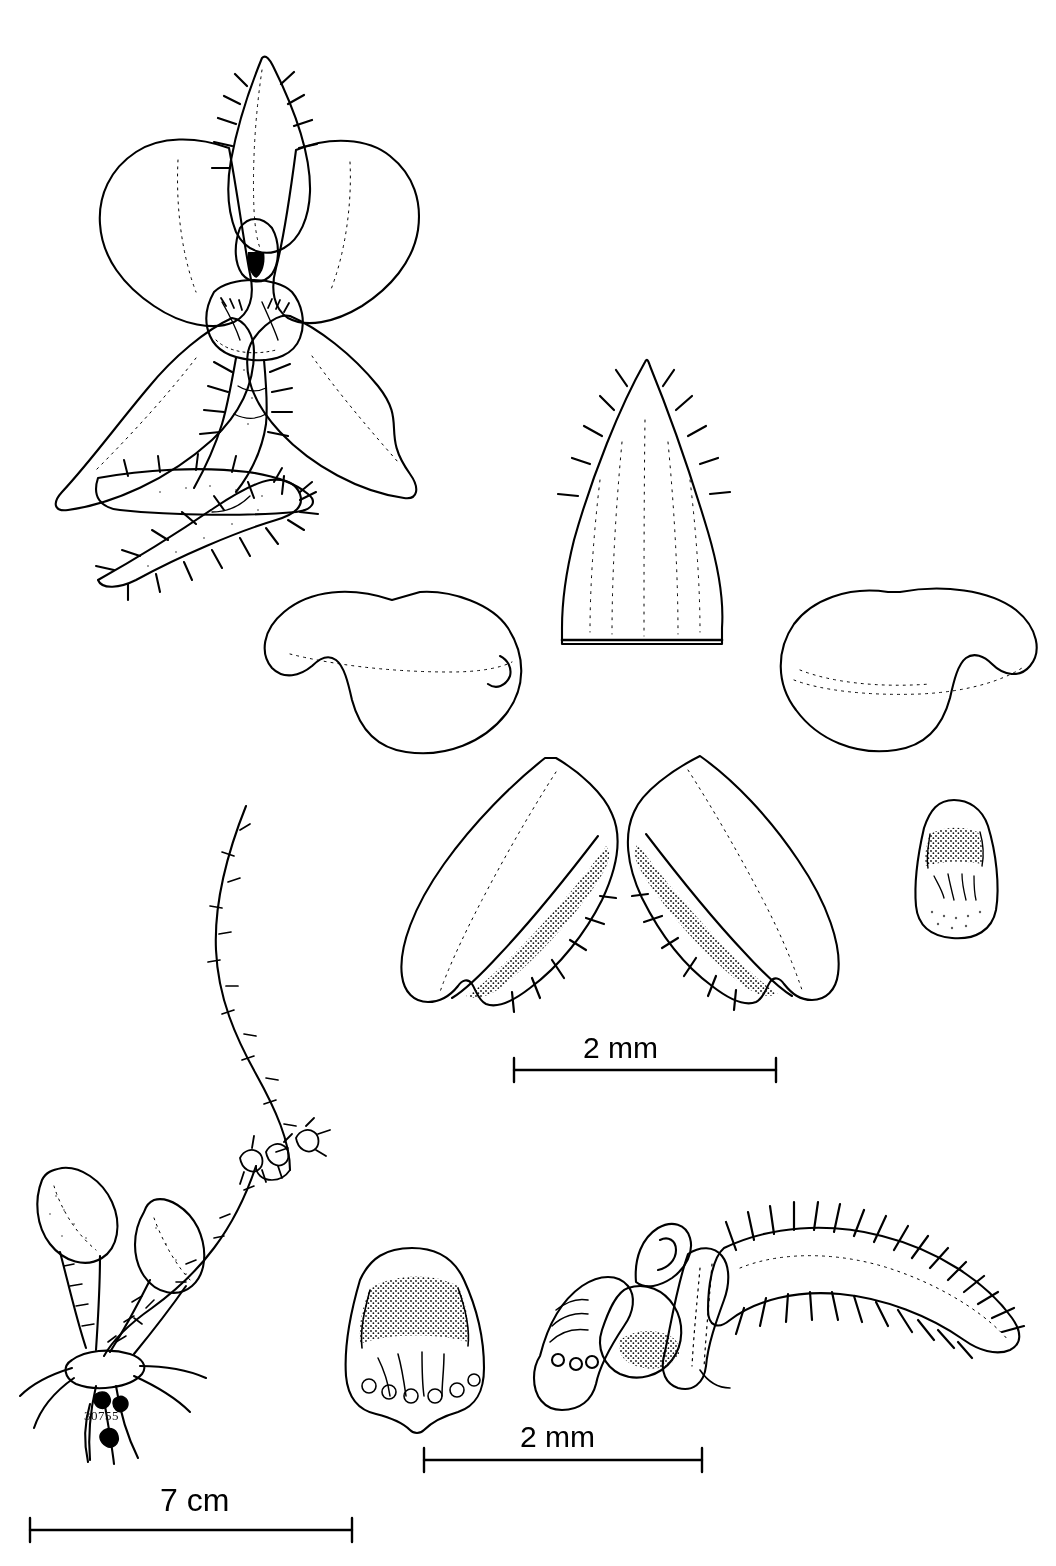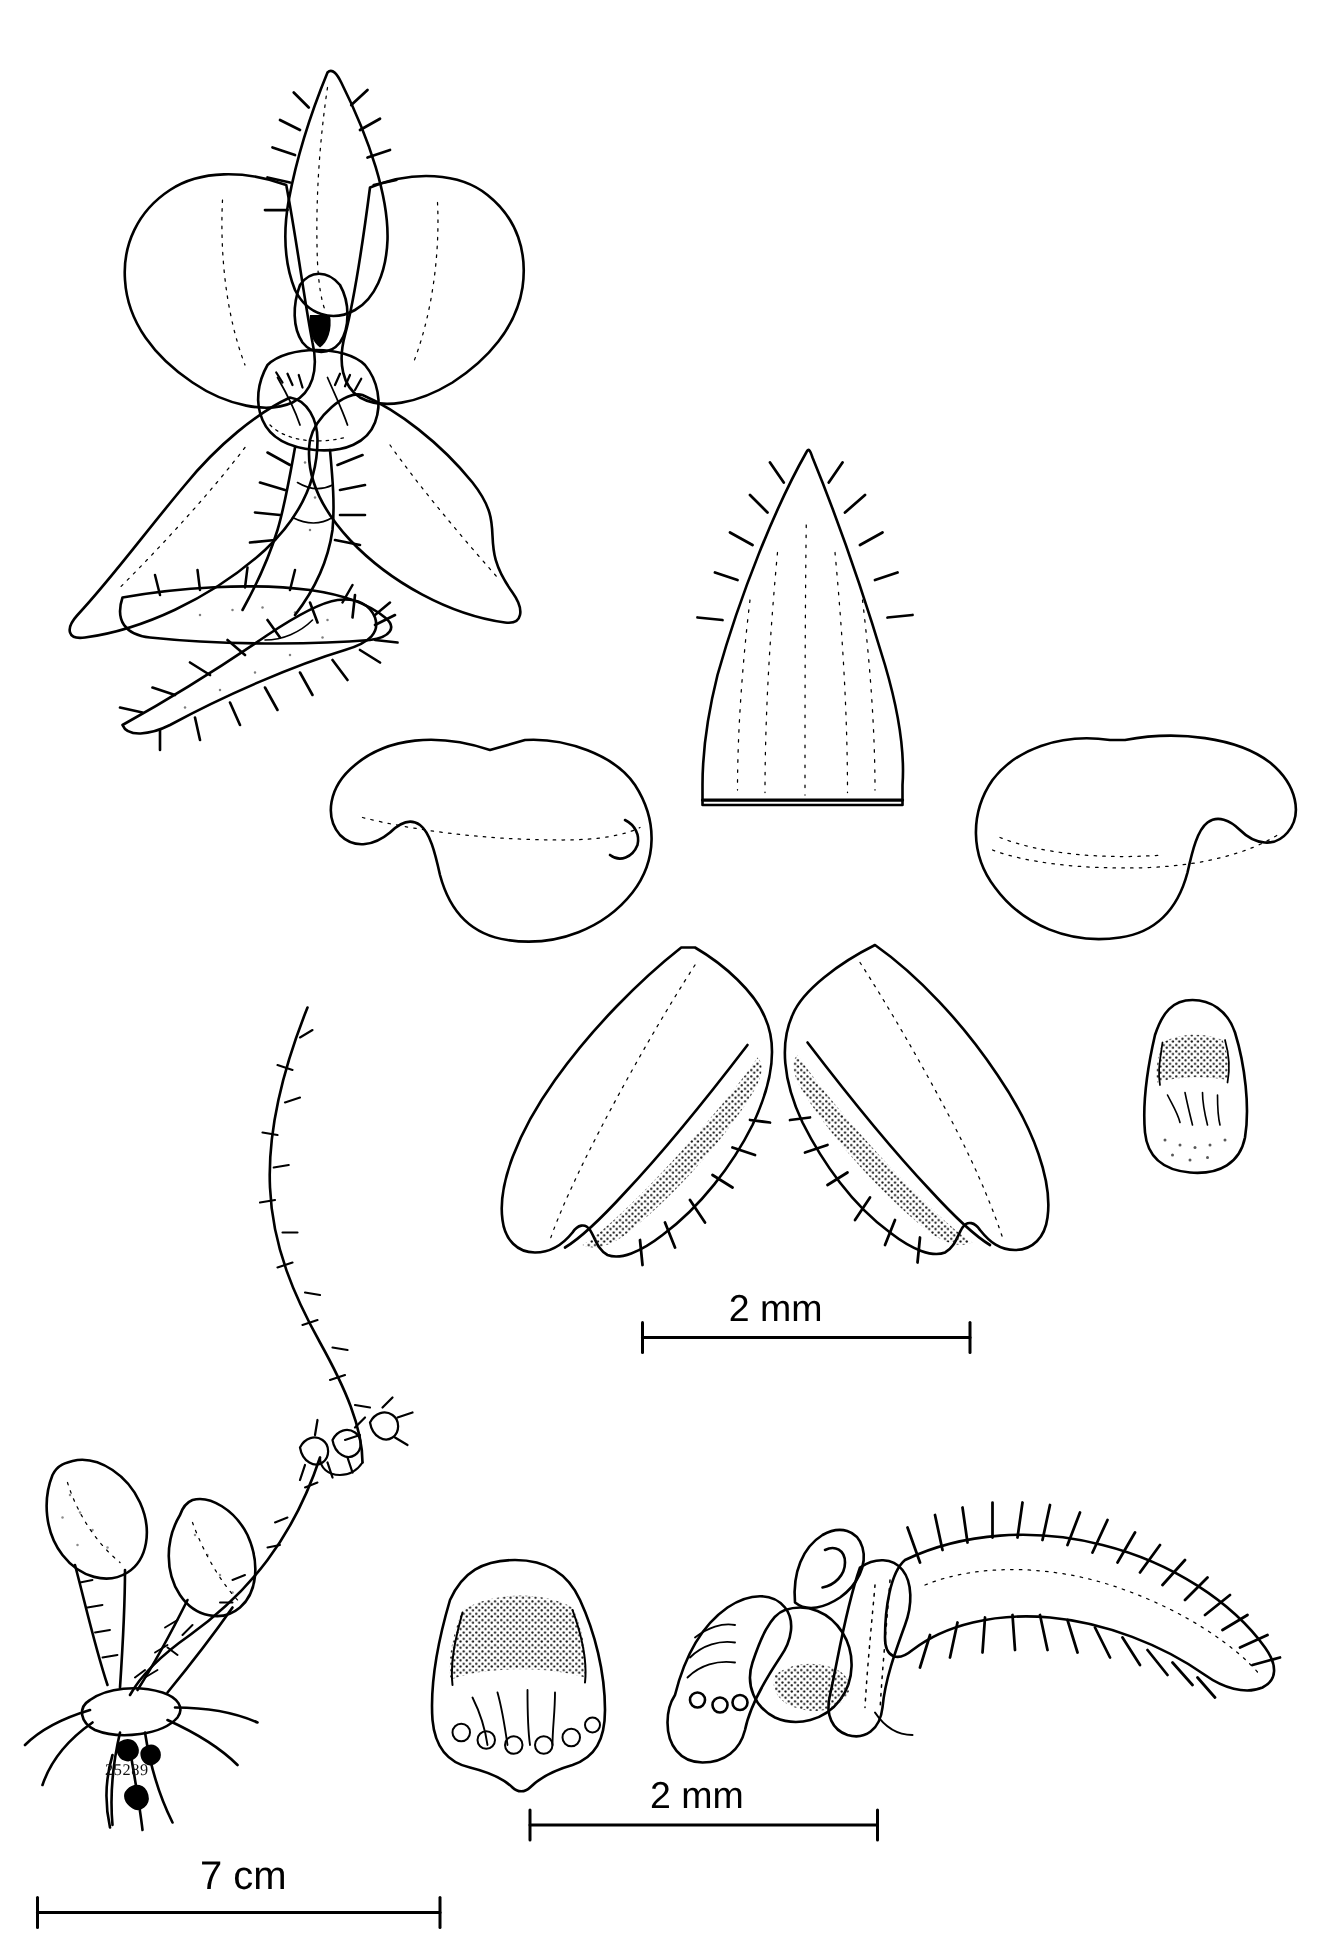--- a/index.html
+++ b/index.html
@@ -430,15 +430,15 @@
       </g>
     </g>
   </svg>
 
   <div class="scale-label scale-2mm-a">2 mm</div>
 
   <div class="scale-label scale-2mm-b">2 mm</div>
 
   <div class="scale-label scale-5cm">7 cm</div>
 
-  <div class="collector-code">25289</div>
+  <div class="collector-code">30755</div>
 
 </div>
 
 </body></html>

